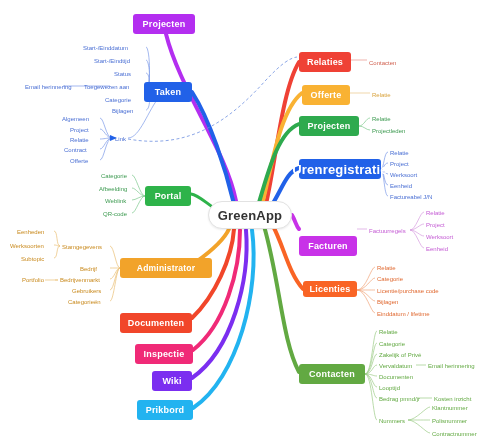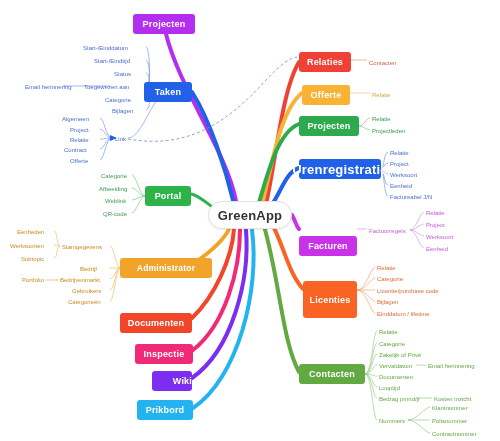--- a/index.html
+++ b/index.html
@@ -118,42 +118,42 @@
       </div>
       <div class="node" style="left: 120px; top: 258px; width: 92px; height: 20px; background: rgb(242, 163, 42); font-size: 8.5px;">
         <span>Administrator</span>
       </div>
       <div class="node" style="left: 120px; top: 313px; width: 72px; height: 20px; background: rgb(241, 70, 42); font-size: 9px;">
         <span>Documenten</span>
       </div>
       <div class="node" style="left: 135px; top: 344px; width: 58px; height: 20px; background: rgb(240, 42, 119); font-size: 9px; text-align: center;">
         <span>Inspectie</span>
       </div>
-      <div class="node" style="left: 152px; top: 371px; width: 40px; height: 20px; background: rgb(123, 46, 240); font-size: 9px; justify-content: flex-end;">
+      <div class="node" style="left: 152px; top: 371px; width: 40px; height: 20px; background: rgb(123, 46, 240); font-size: 9px;">
         <span>Wiki</span>
       </div>
       <div class="node" style="left: 137px; top: 400px; width: 56px; height: 20px; background: rgb(34, 179, 240); font-size: 9px;">
         <span>Prikbord</span>
       </div>
       <div class="node" style="left: 299px; top: 52px; width: 52px; height: 20px; background: rgb(239, 65, 53); font-size: 9px;">
         <span>Relaties</span>
       </div>
       <div class="node" style="left: 302px; top: 85px; width: 48px; height: 20px; background: rgb(249, 178, 51); font-size: 9px;">
         <span>Offerte</span>
       </div>
       <div class="node" style="left: 299px; top: 116px; width: 60px; height: 20px; background: rgb(46, 170, 78); font-size: 9px;">
         <span>Projecten</span>
       </div>
       <div class="node" style="left: 299px; top: 159px; width: 82px; height: 20px; background: rgb(33, 97, 232); font-size: 13px;">
         <span>Urenregistratie</span>
       </div>
       <div class="node" style="left: 299px; top: 220px; width: 58px; height: 20px; background: rgb(200, 50, 232); font-size: 9px; margin-top: 16px;">
         <span>Facturen</span>
       </div>
-      <div class="node" style="left: 303px; top: 281px; width: 54px; height: 37px; background: rgb(249, 100, 37); font-size: 9px; text-align: center;">
+      <div class="node" style="left: 303px; top: 281px; width: 54px; height: 16px; background: rgb(249, 100, 37); font-size: 9px; text-align: center;">
         <span>Licenties</span>
       </div>
       <div class="node" style="left: 299px; top: 364px; width: 66px; height: 20px; background: rgb(98, 169, 66); font-size: 9px;">
         <span>Contacten</span>
       </div>
     </div>
   <div id="leaf-layer">
       <div class="leaf l" style="left: 83px; top: 45px; color: rgb(74, 111, 212);">Start-/Einddatum</div>
       <div class="leaf l" style="left: 94px; top: 58px; color: rgb(74, 111, 212);">Start-/Eindtijd</div>
       <div class="leaf l" style="left: 114px; top: 71px; color: rgb(74, 111, 212);">Status</div>

